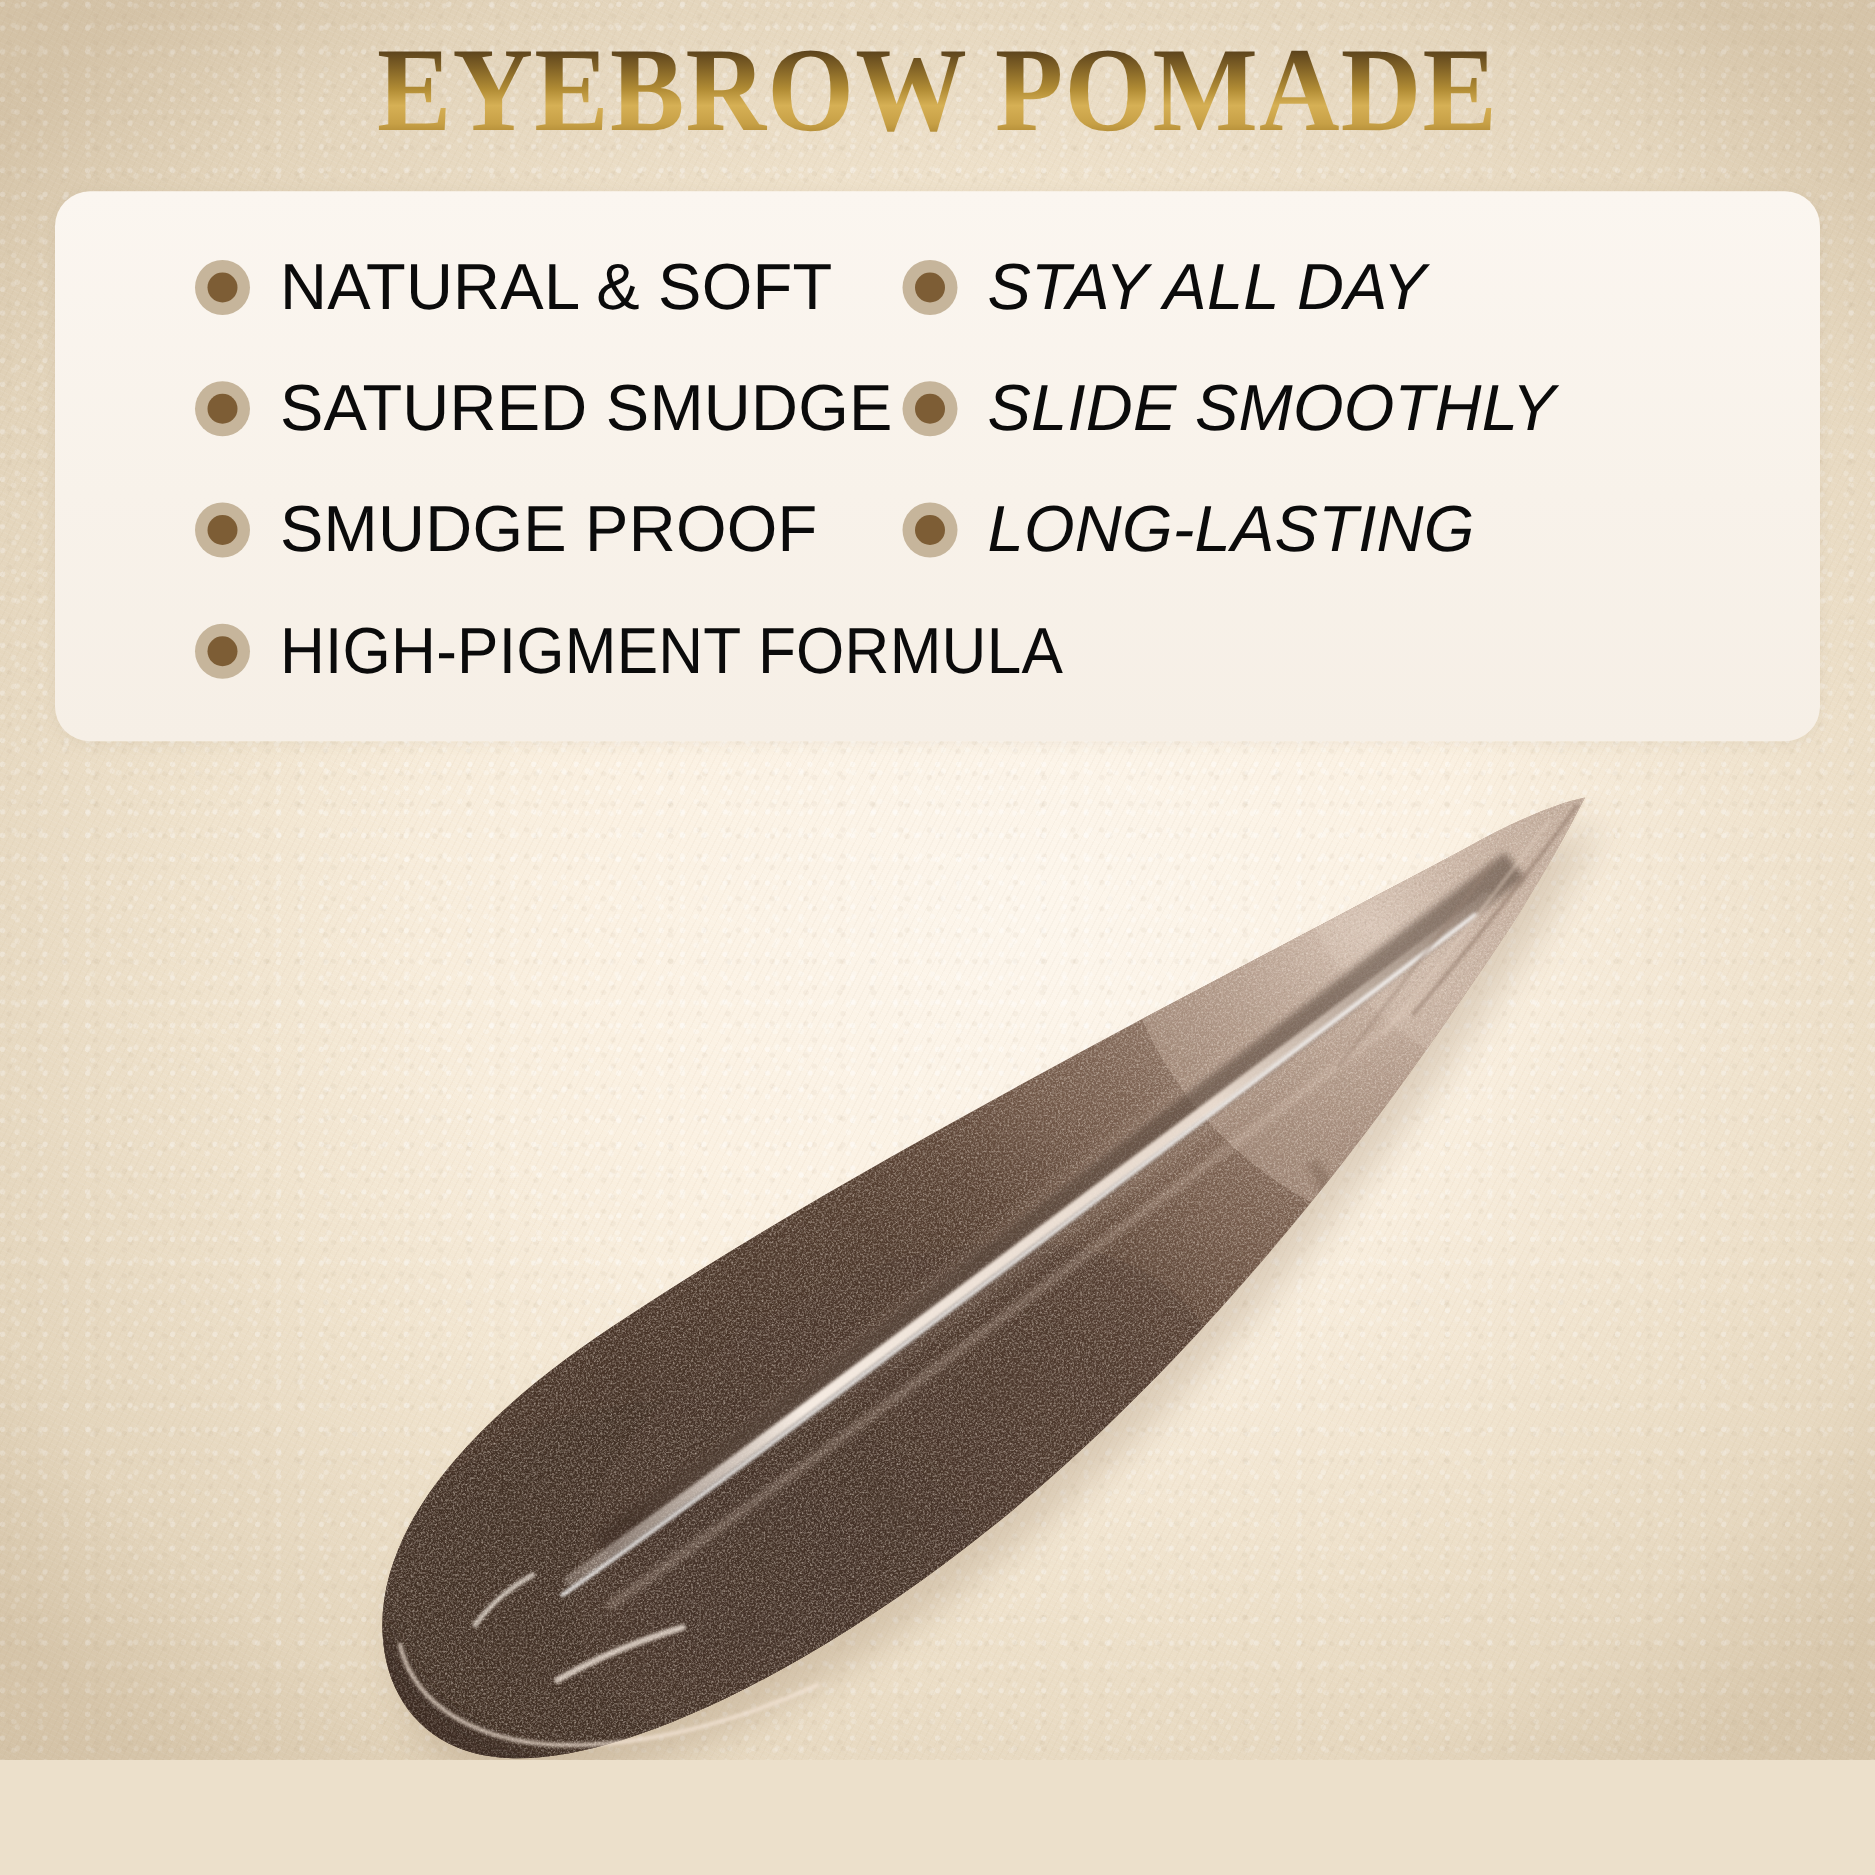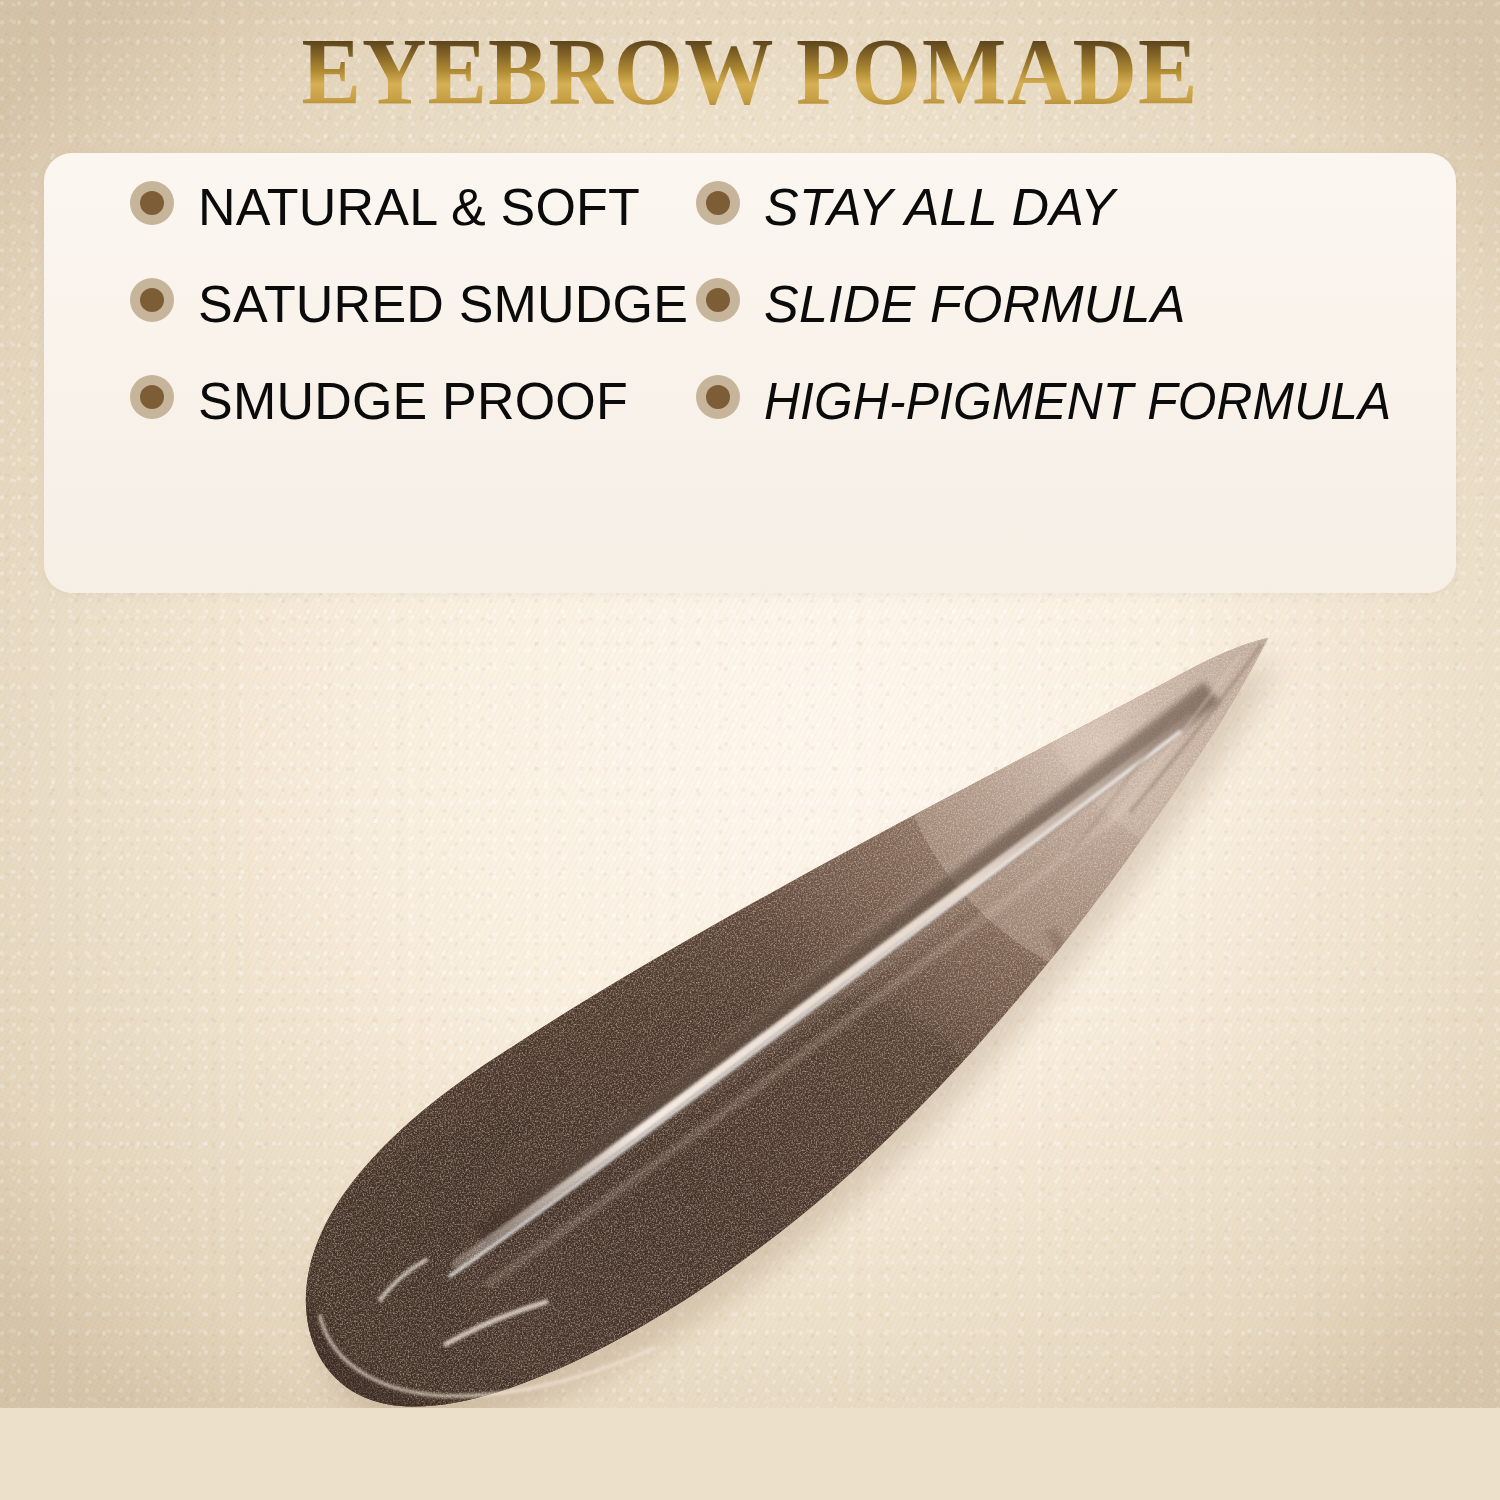--- a/index.html
+++ b/index.html
@@ -67,22 +67,23 @@
   }
   #feature-grid{
     position:absolute;inset:0;
     display:grid;
     grid-template-columns:616px 1fr;
     grid-template-rows:repeat(4,1fr);
     padding:28px 0 24px 0;
     box-sizing:border-box;
   }
   .feature{
-    display:flex;gap:24px;
+    display:flex;align-items:center;gap:24px;
     padding-left:86px;
+    margin-left:26px;
   }
   #feature-grid .feature:nth-child(2n){padding-left:36px;font-style:italic;}
   .bullet{
     flex:0 0 auto;width:44px;height:44px;border-radius:50%;
     background:#c6b59b;
     display:flex;align-items:center;justify-content:center;
   }
   .bullet i{
     display:block;width:24px;height:24px;border-radius:50%;
     background:#7d5d35;
@@ -134,31 +135,37 @@
         <span class="bullet">
             <i></i>
           </span>
         <span class="feature-label">SATURED SMUDGE</span>
       </div>
 
       <div class="feature">
         <span class="bullet">
             <i></i>
           </span>
-        <span class="feature-label">SLIDE FORMULA</span>
+        <span class="feature-label">SLIDE SMOOTHLY</span>
       </div>
 
 
       <div class="feature">
         <span class="bullet">
             <i></i>
           </span>
         <span class="feature-label">SMUDGE PROOF</span>
       </div>
 
+      <div class="feature">
+        <span class="bullet">
+            <i></i>
+          </span>
+        <span class="feature-label">LONG-LASTING</span>
+      </div>
 
       <div class="feature tight">
         <span class="bullet">
             <i></i>
           </span>
         <span class="feature-label">HIGH-PIGMENT FORMULA</span>
       </div>
 
     </div>
   </div>

